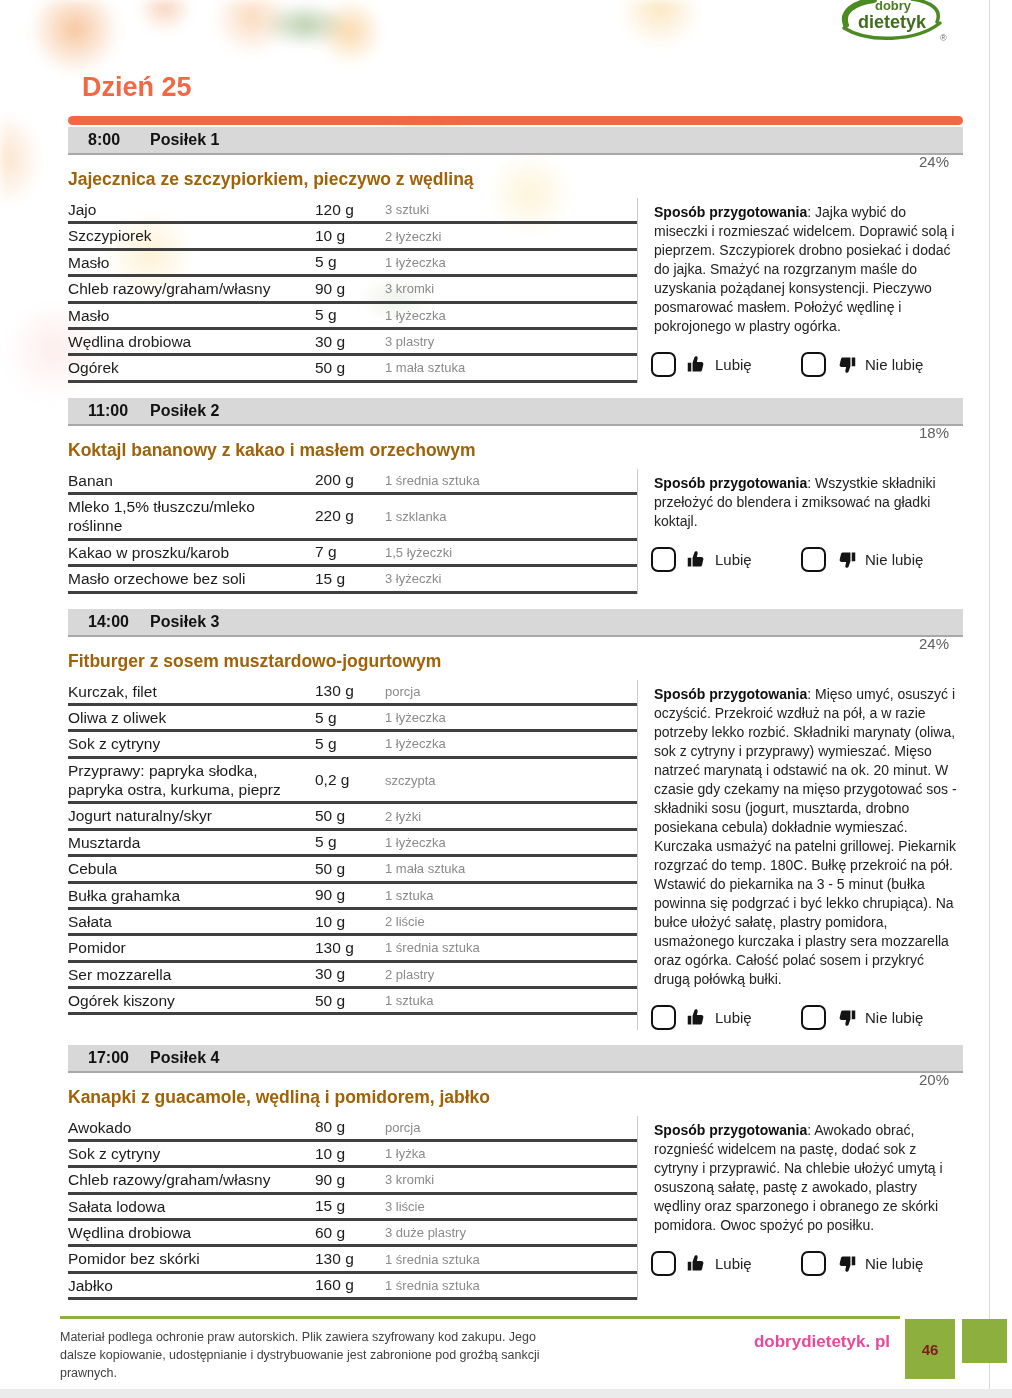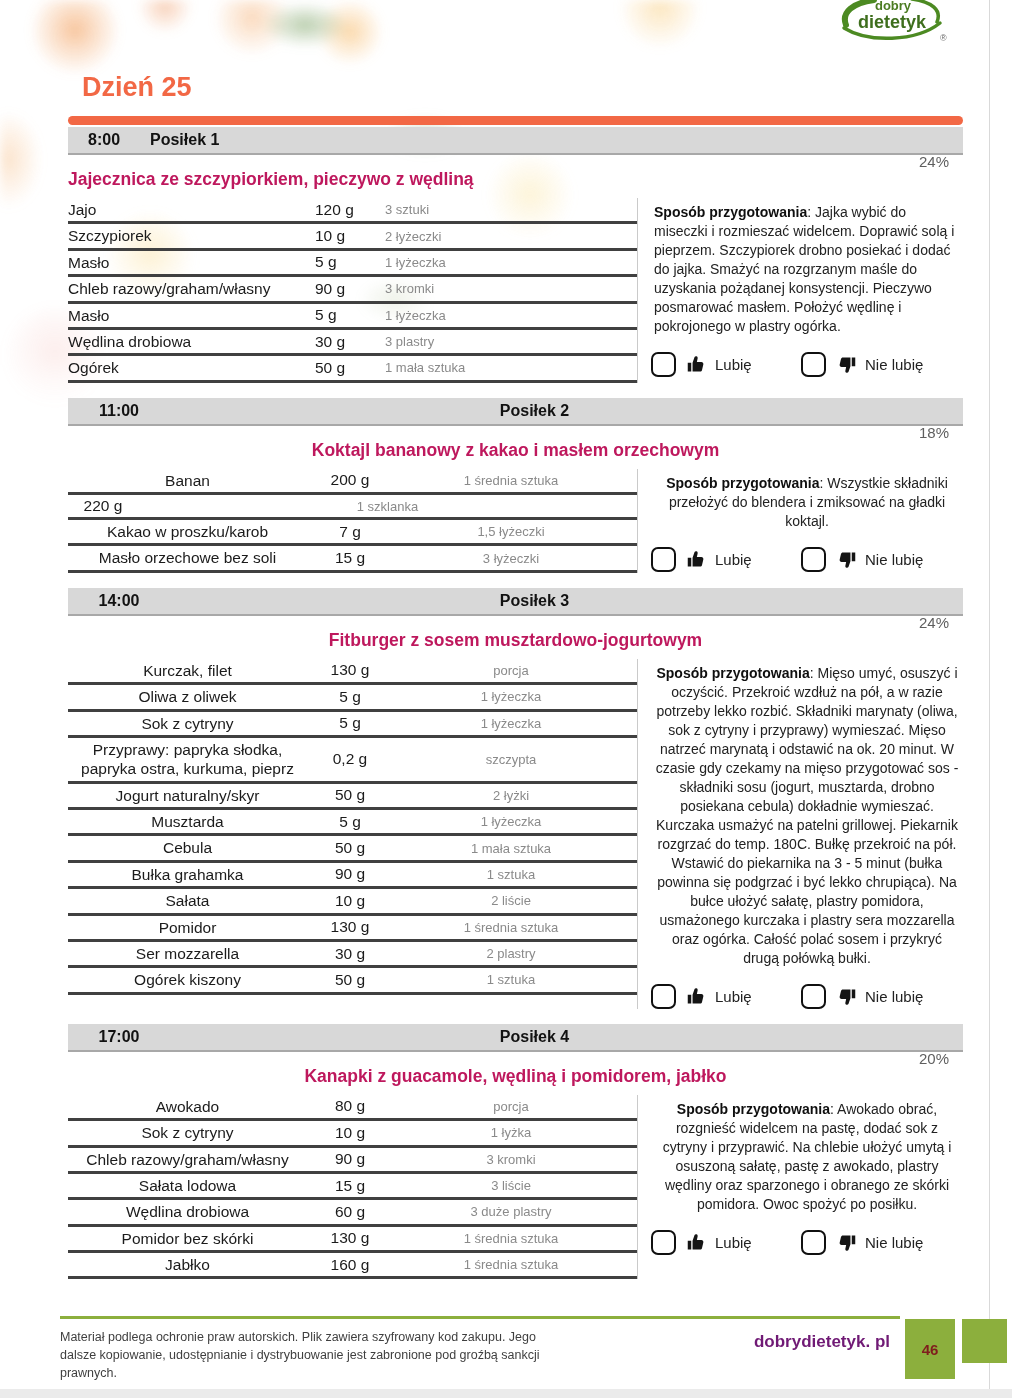--- a/index.html
+++ b/index.html
@@ -33,27 +33,27 @@
   .bottom-strip { position:absolute; left:0; top:1389px; width:100%; height:9px; background:#ebebeb; }
 
   
   .logo { position:absolute; left:836px; top:-3px; width:112px; height:54px; }
 
   .content { position:relative; margin:0 49px 0 68px; padding-top:70px; z-index:2; }
   .day-title { margin:0 0 0 14px; font-size:27px; line-height:34px; font-weight:bold; color:#f26845; }
 
   .orange-bar { height:9px; background:#f26845; border-radius:5px; margin-top:12px; margin-bottom:2px; }
 
-  .meal + .meal { margin-top:15px;text-align:center; }
+  .meal + .meal { margin-top:15px; }
   .meal-header { height:28px; background:#d8d8d8; border-bottom:2px solid #a8a8a8; display:flex; align-items:center; padding:0 14px 0 20px; }
   .m-time  { font-weight:bold; font-size:16px; color:#121212; width:62px; }
   .m-name  { font-weight:bold; font-size:16px; color:#121212; flex:1; }
   .m-pct   { font-size:15px; color:#5f5f5f;margin-top:43px; }
 
-  .dish { font-size:17.5px; font-weight:bold; color:#be185d; margin:14px 0 0 0; }
+  .dish { font-size:17.5px; font-weight:bold; color:#a16207; margin:14px 0 0 0; }
 
   .cols { display:flex; align-items:stretch; margin-top:8px; }
   .ingredients { width:569px; }
   .irow { display:flex; align-items:center; border-bottom:3px solid #404040; padding:2px 0; min-height:25px; }
   .iname    { width:247px; padding-right:8px; font-size:15.5px; line-height:1.25; color:#1b1b1b; }
   .iamt     { width:70px;  font-size:15.5px; color:#1b1b1b; }
   .iportion { flex:1; font-size:13px; color:#8a8a8a; }
 
   .prep { flex:1; border-left:1px solid #cacaca; padding-left:13px; padding-top:2px; }
   .preptext { margin:3px; font-size:14px; line-height:19px; color:#222; }
@@ -63,21 +63,21 @@
   .likegroup { display:flex; align-items:center; }
   .likegroup.first { width:150px; }
   .checkbox { display:inline-block; width:25px; height:25px; border:2.5px solid #101010; border-radius:7px; background:#fff; cursor:pointer; }
   .thumb { width:21px; height:21px; margin-left:10px; fill:#141414; }
   .thumb.down { transform:rotate(180deg); }
   .likelabel { margin-left:8px; font-size:15px; color:#222; }
 
   
   .footer-divider { position:absolute; left:60px; top:1316px; width:840px; height:3px; background:#8caf3d; }
   .copyright { position:absolute; left:60px; top:1328px; width:515px; font-size:12.5px; line-height:1.45; color:#3f3f3f; }
-  .site { position:absolute; right:122px; top:1332px; font-size:17px; font-weight:bold; color:#701a75; }
+  .site { position:absolute; right:122px; top:1332px; font-size:17px; font-weight:bold; color:#ec4899; }
   .page-badge { position:absolute; left:905px; top:1319px; width:50px; height:60px; background:#8caf3d; color:#7f1d1d; font-size:15px; font-weight:bold; display:flex; align-items:center; justify-content:center; }
   .accent-box { position:absolute; left:962px; top:1319px; width:45px; height:44px; background:#8caf3d; }
 </style>
 </head>
 <body>
 
 <div class="page">
   <div class="bg-photo"></div>
   <div class="page-edge"></div>
   <div class="bottom-strip"></div>
@@ -179,20 +179,21 @@
       <div class="cols">
         <div class="ingredients">
 
             <div class="irow">
               <span class="iname">Banan</span>
               <span class="iamt">200 g</span>
               <span class="iportion">1 średnia sztuka</span>
             </div>
 
             <div class="irow">
+              <span class="iname">Mleko 1,5% tłuszczu/mleko roślinne</span>
               <span class="iamt">220 g</span>
               <span class="iportion">1 szklanka</span>
             </div>
 
             <div class="irow">
               <span class="iname">Kakao w proszku/karob</span>
               <span class="iamt">7 g</span>
               <span class="iportion">1,5 łyżeczki</span>
             </div>
 

